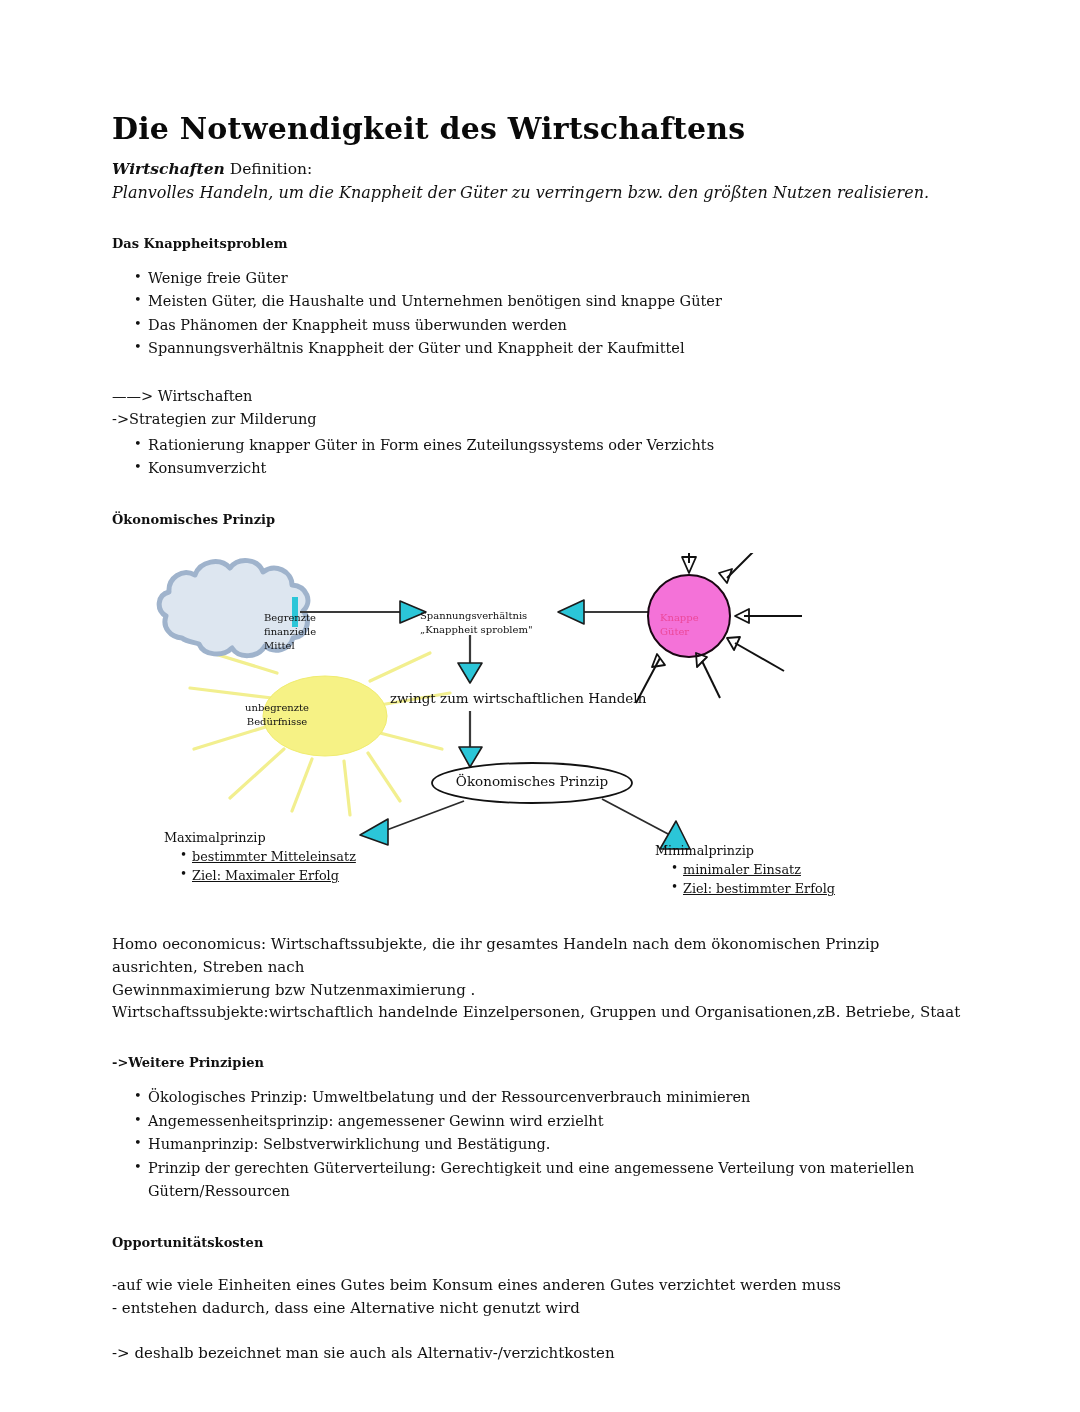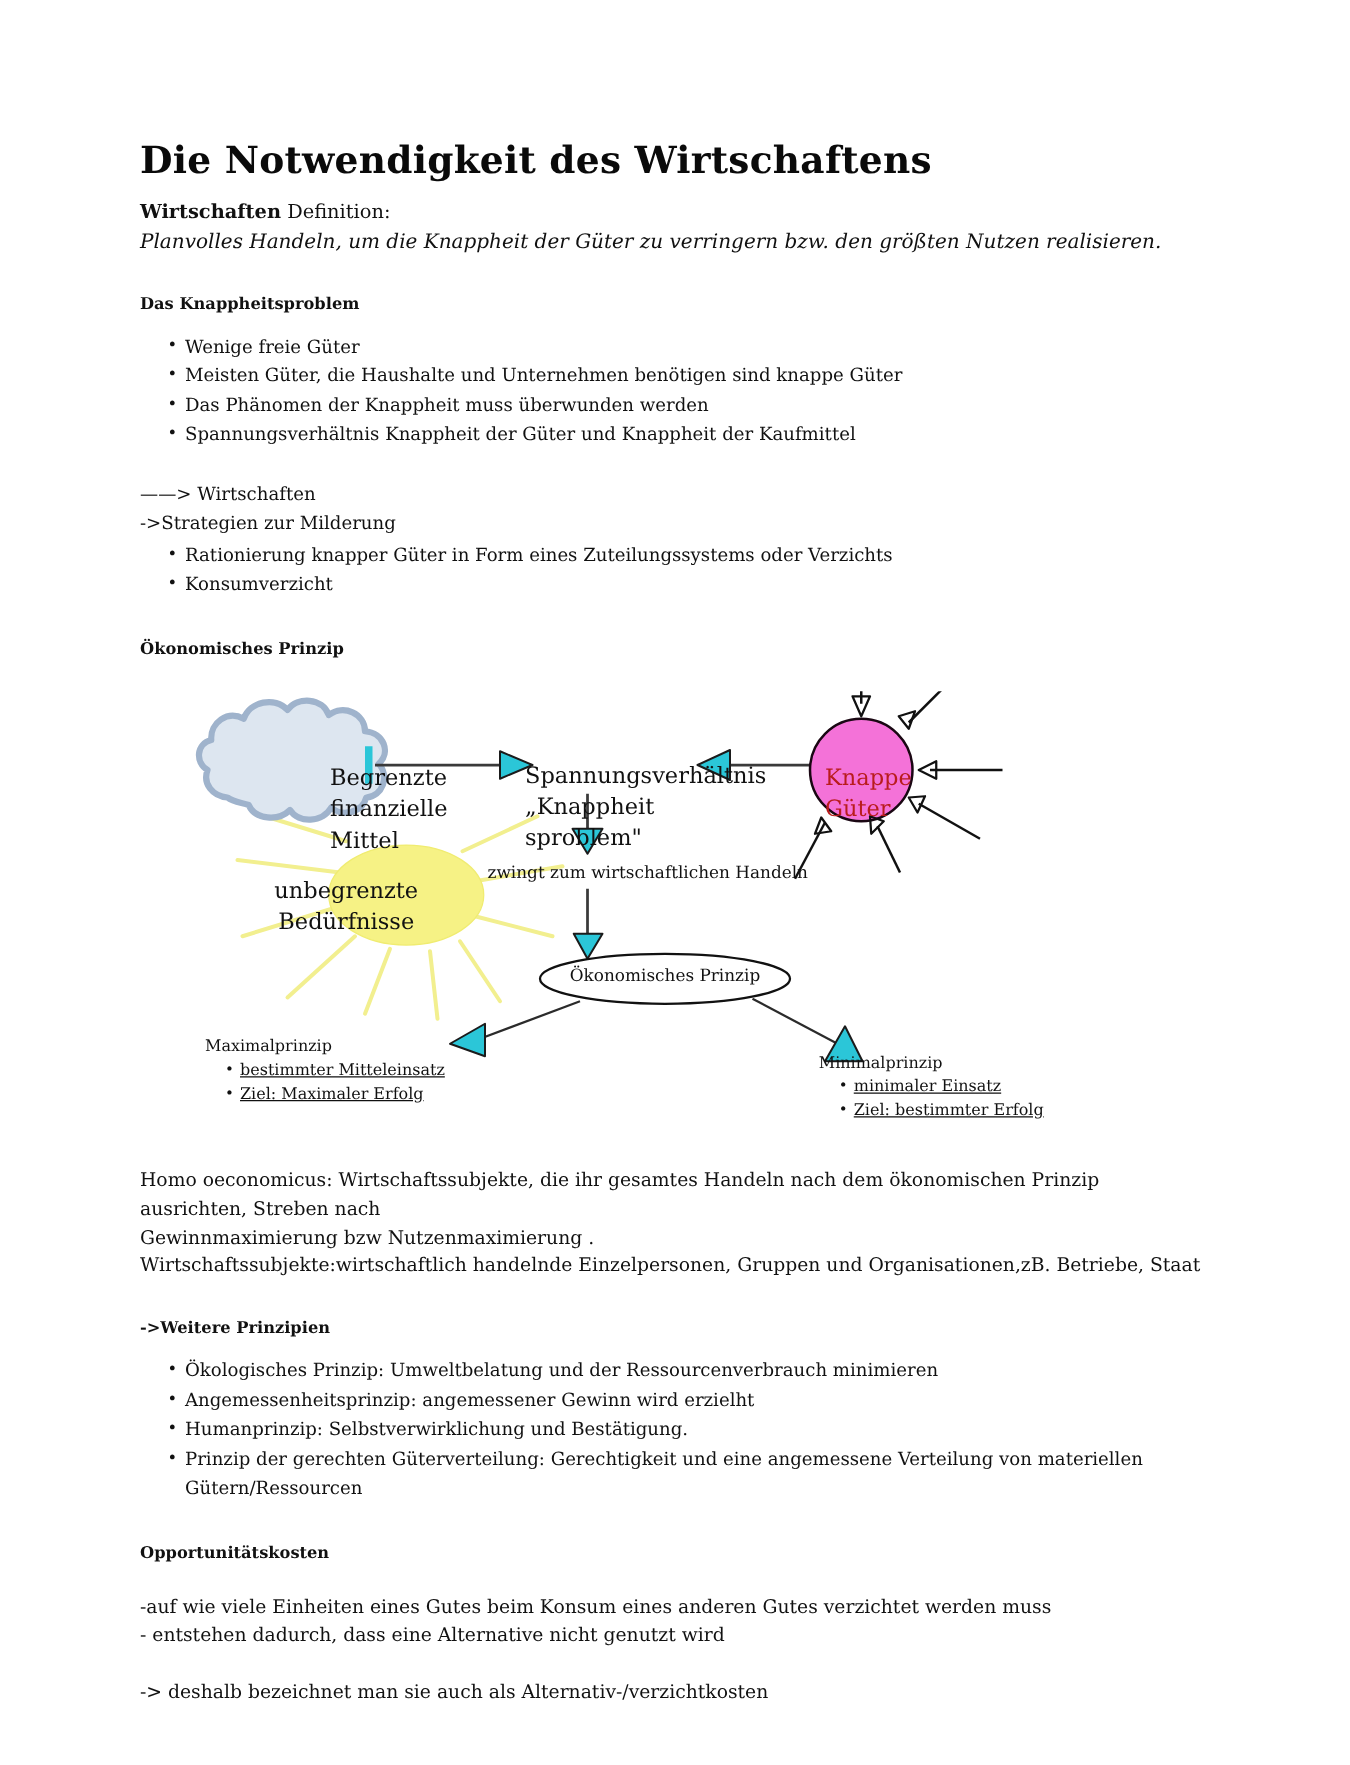--- a/index.html
+++ b/index.html
@@ -37,21 +37,21 @@
     margin: 0 0 10px 0;
     line-height: 1.15;
     color: #0a0a0a;
   }
 
   .defline {
     font-size: 15.5px;
     line-height: 1.5;
     margin: 0;
   }
-  .defline .lead { font-weight: bold; }
+  .defline .lead { font-weight: bold; font-style: italic; }
 
   .def-body {
     font-size: 16px;
     line-height: 1.5;
     margin: 0;
     font-style: italic;
   }
 
   h2.sec {
     font-weight: bold;
@@ -98,31 +98,31 @@
     position: relative;
     width: 856px;
     height: 380px;
     margin-top: 24px;
   }
   .diagram svg { position: absolute; left: 0; top: 0; }
 
   .dg-label {
     position: absolute;
     font-family: "DejaVu Serif", "Liberation Serif", serif;
-    font-size: 18px;
+    font-size: 10px;
     line-height: 1.38;
     color: #111;
     white-space: pre-line;
   }
   .lbl-cloud   { left: 152px; top: 58px;  width: 110px; text-align: left; }
   .lbl-sun     { left: 100px; top: 148px; width: 130px; text-align: center; }
   .lbl-tension { left: 308px; top: 56px;  width: 175px; text-align: left; }
   .lbl-zwingt  { left: 278px; top: 136px; width: 300px; font-size: 13.5px;}
   .lbl-oekprin { left: 325px; top: 219px; width: 190px; text-align: center; font-size: 13.5px; }
-  .lbl-knappe  { left: 548px; top: 58px;  width: 80px;  text-align: left; color:#b91c1c; }
+  .lbl-knappe  { left: 548px; top: 58px;  width: 80px;  text-align: left; color:#ec4899; }
 
   .prinzip-block {
     position: absolute;
     font-size: 12.8px;
     line-height: 1.5;
   }
   .prinzip-block .head { margin: 0; }
   .prinzip-block ul {
     margin: 0; padding-left: 16px; list-style: none;
   }

